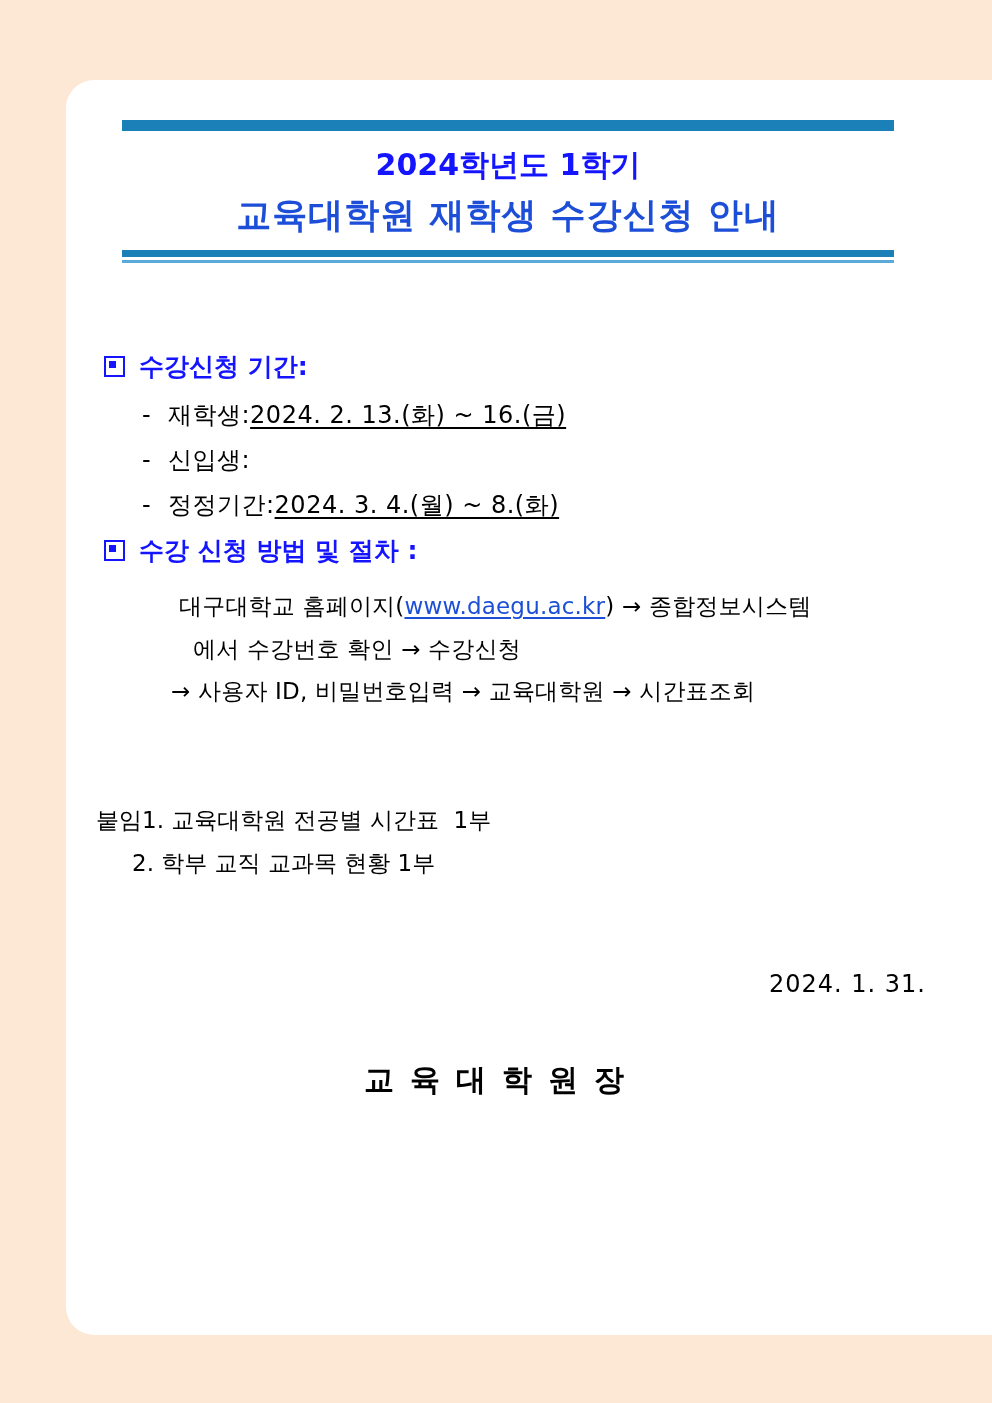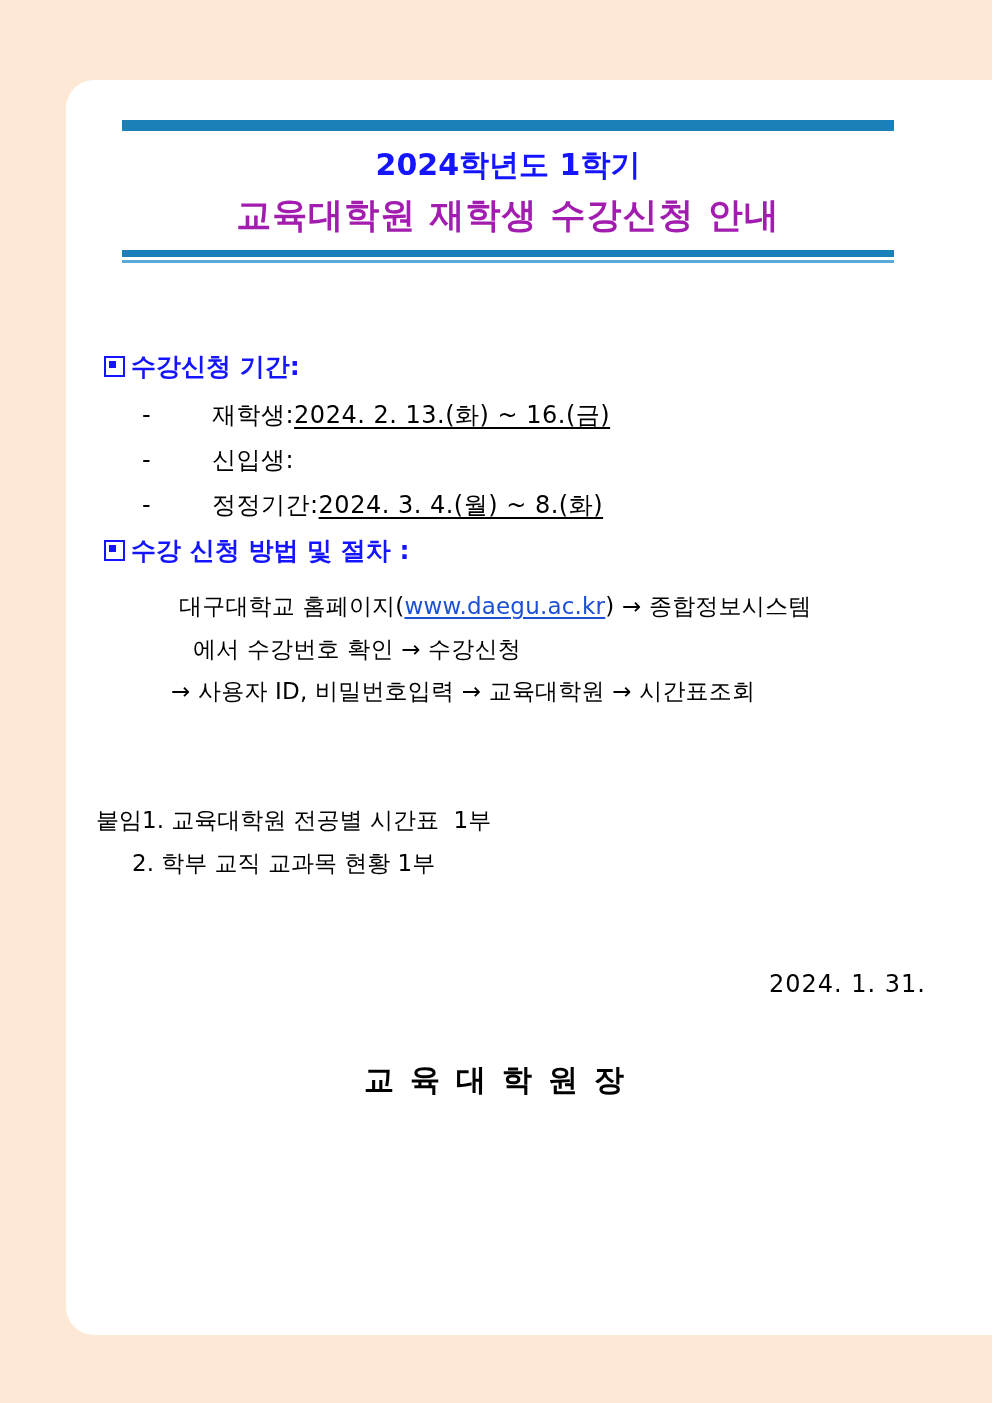--- a/index.html
+++ b/index.html
@@ -53,21 +53,21 @@
     padding: 14px 0 10px 0;
   }
   .title-line1 {
     color: #1414ff;
     font-size: 30px;
     font-weight: bold;
     letter-spacing: 0px;
     line-height: 1.35;
   }
   .title-line2 {
-    color: #a21caf;
+    color: #1d4ed8;
     font-size: 35px;
     font-weight: bold;
     letter-spacing: 1px;
     line-height: 1.45;
     margin-top: 4px;
   }
 
   
   .content {
     position: absolute;
@@ -77,21 +77,21 @@
     font-size: 23px;
     color: #000;
   }
 
   .heading {
     color: #1414ff;
     font-weight: bold;
     font-size: 25px;
     display: flex;
     align-items: center;
-    gap: 6px;
+    gap: 14px;
     margin-left: 38px;
   }
   .sq {
     display: inline-block;
     width: 17px;
     height: 17px;
     border: 2px solid #1414ff;
     position: relative;
     flex: 0 0 auto;
   }
@@ -115,21 +115,20 @@
     margin-bottom: 13px;
     font-size: 24px;
     letter-spacing: 0.5px;
   }
   .dash {
     width: 26px;
     flex: 0 0 auto;
   }
   .li-label {
     flex: 0 0 auto;
-    margin-left: 44px;
   }
   .li-value {
     text-decoration: underline;
     text-underline-offset: 4px;
     white-space: pre;
   }
 
   .section2 {
   }
   .proc {

